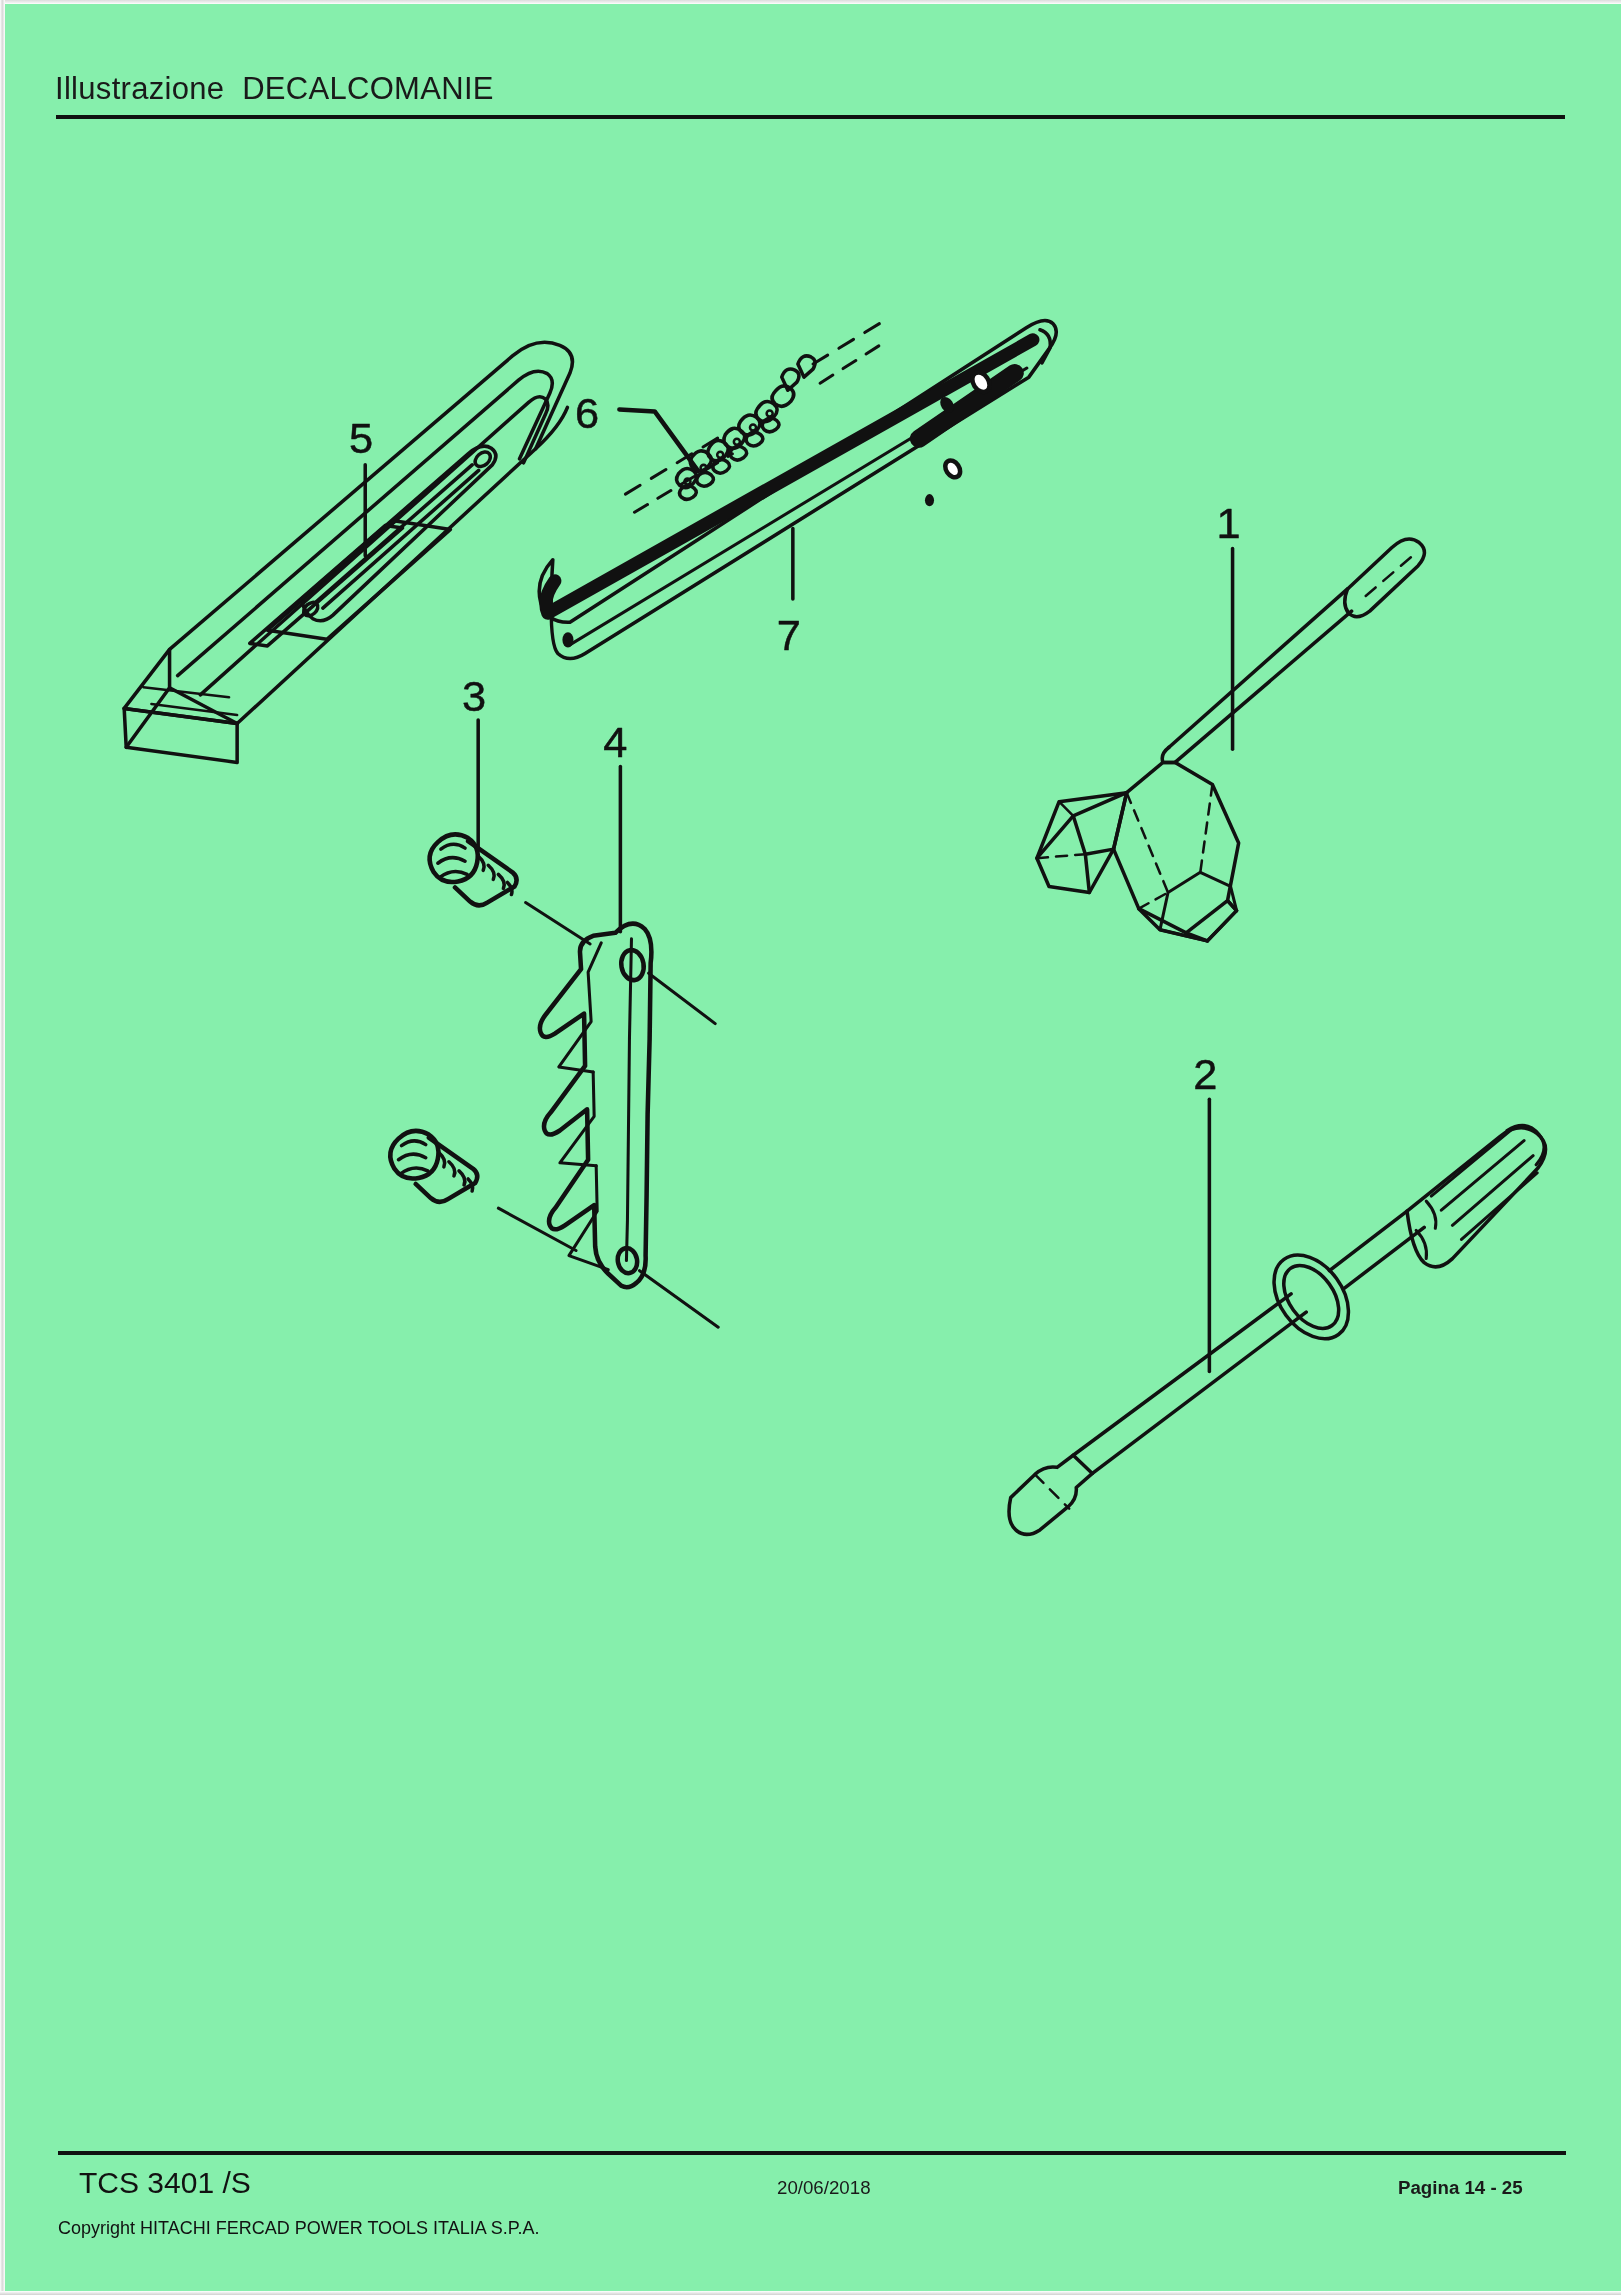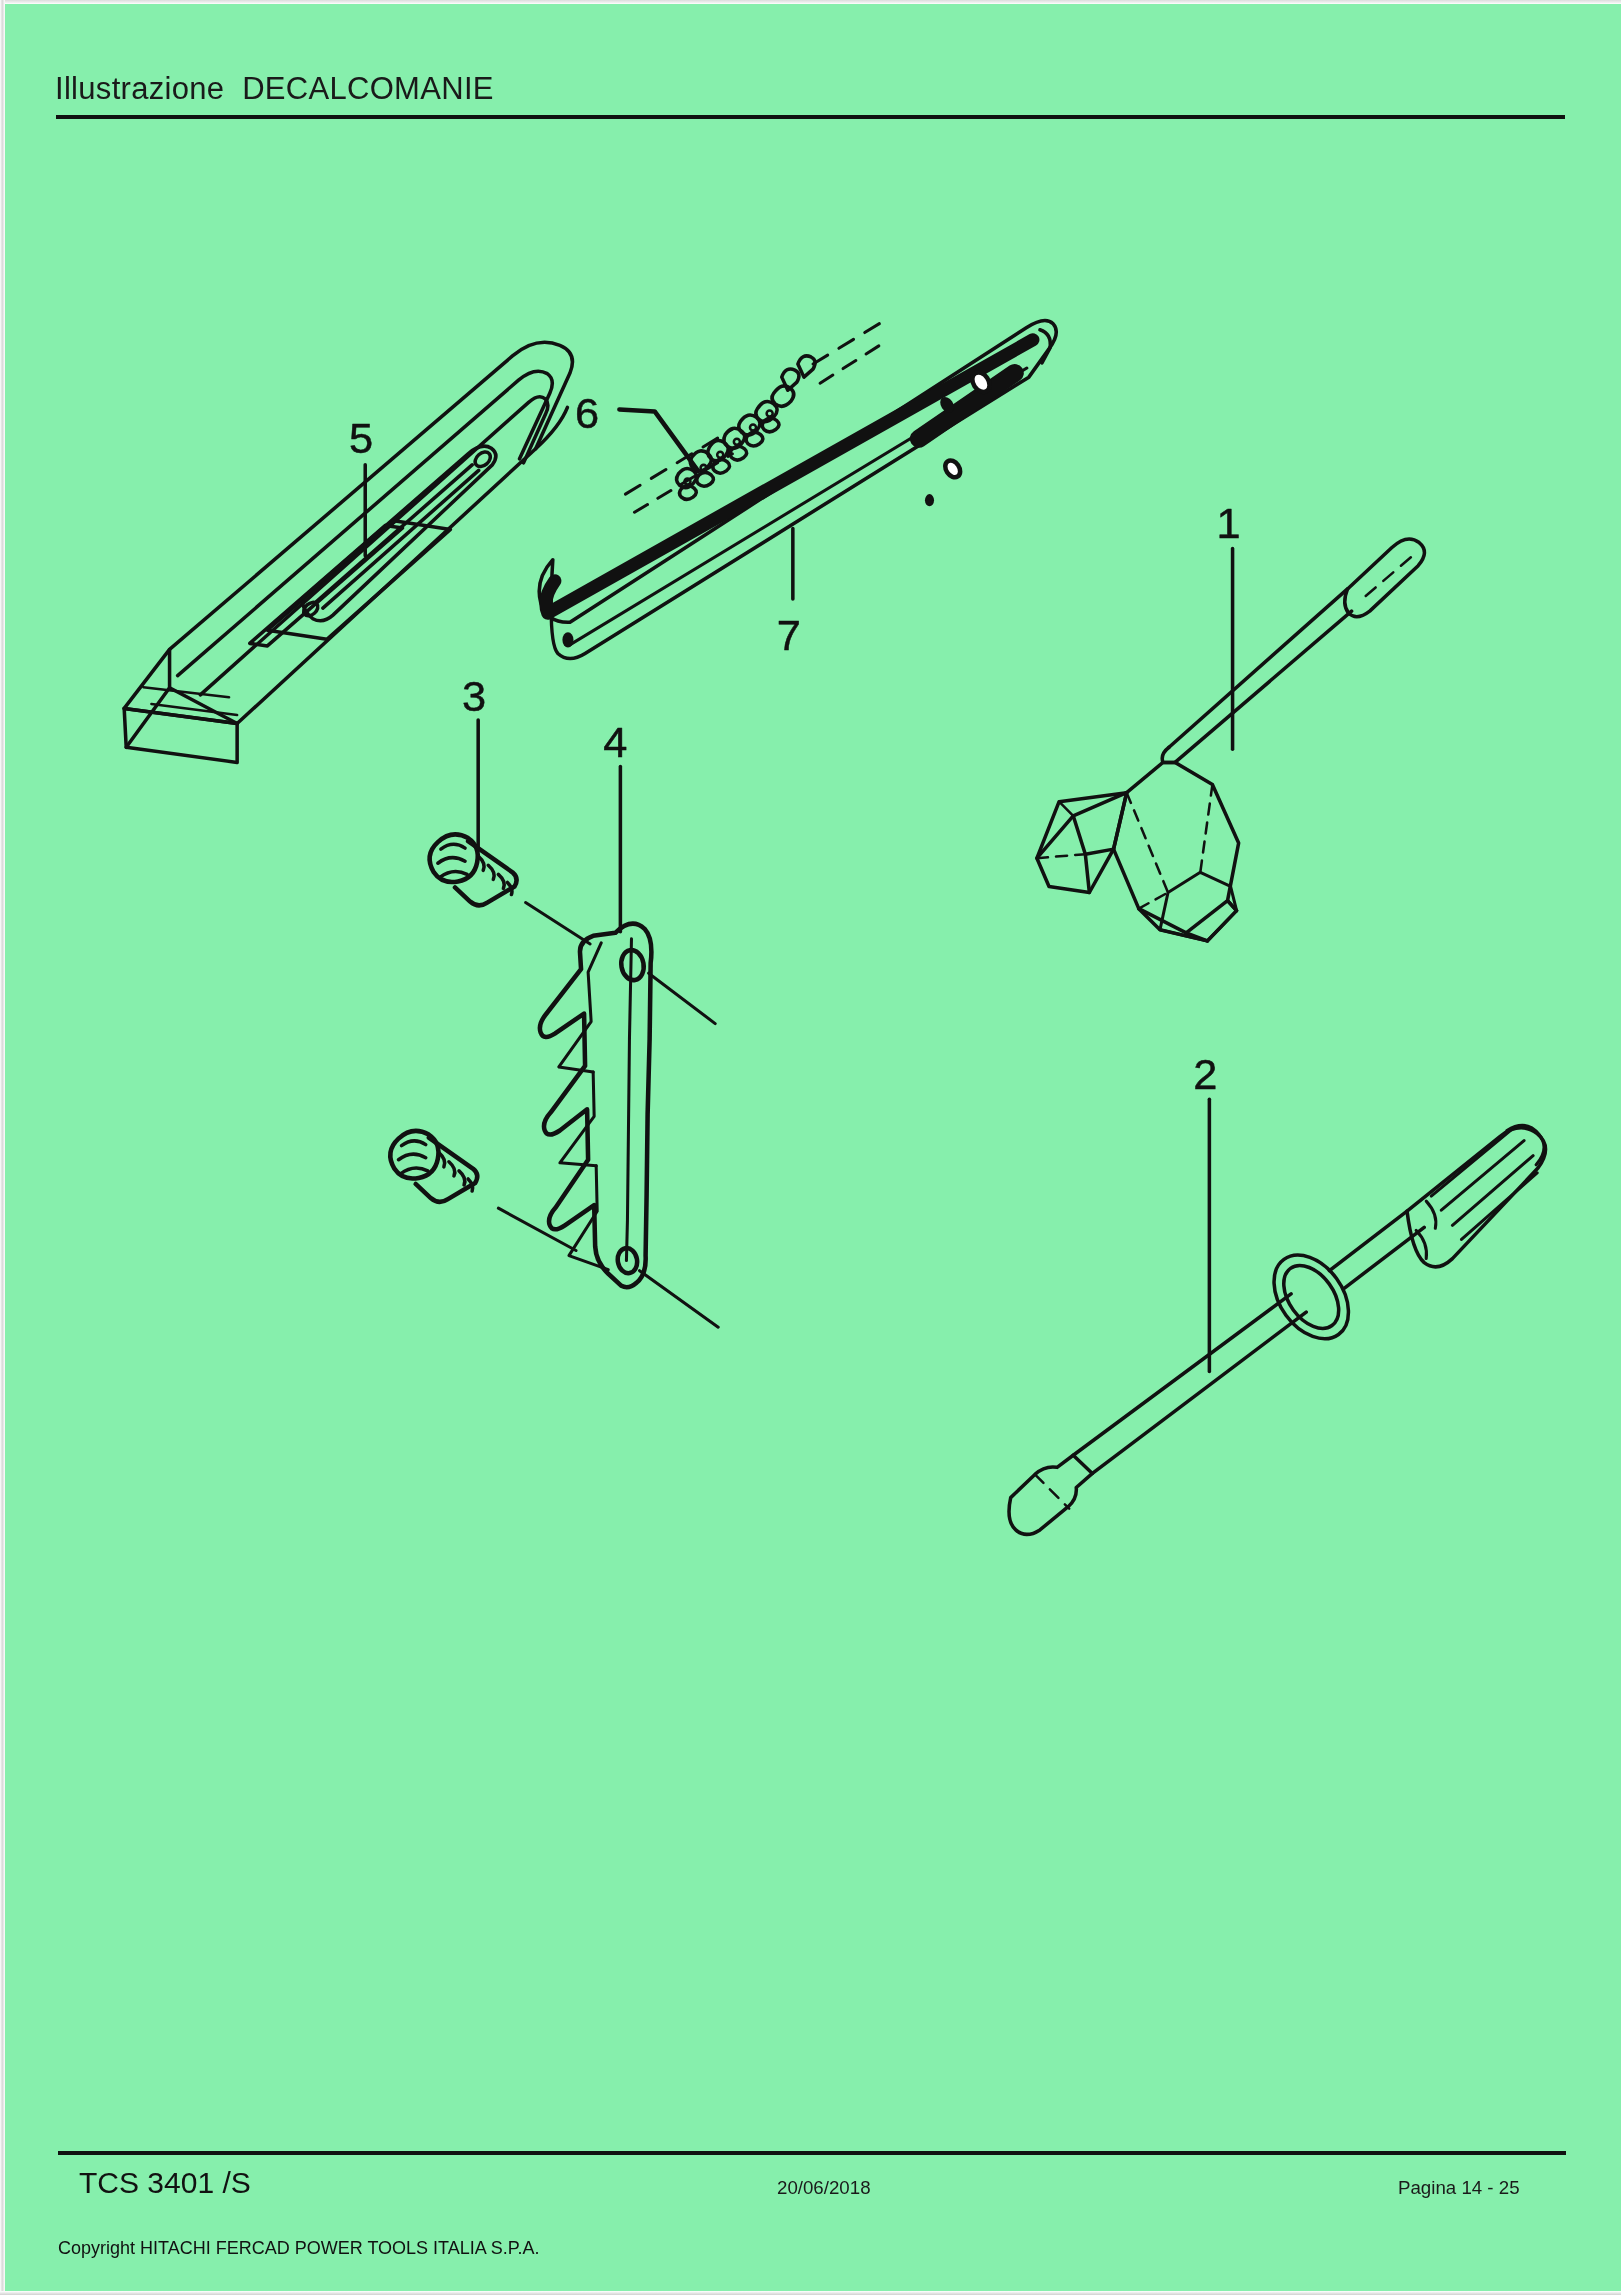--- a/index.html
+++ b/index.html
@@ -75,37 +75,37 @@
     white-space: pre;
     margin-left: 21px;
   }
   #footer-copyright {
     position: absolute;
     left: 58px;
     top: 2218px;
     font-size: 18px;
     color: #111111;
     white-space: pre;
-    margin-top: 20px;
   }
   #footer-date {
     position: absolute;
     left: 777px;
     top: 2177px;
     font-size: 18.7px;
     color: #1a1a1a;
     white-space: pre;
   }
   #footer-page {
     position: absolute;
     left: 1398px;
     top: 2177px;
     font-size: 18.7px;
     color: #1a1a1a;
     white-space: pre;
+    font-weight: bold;
   }
 
   
   #illustration {
     position: absolute;
     left: 0;
     top: 126px;
     width: 1622px;
     height: 2007px;
   }

